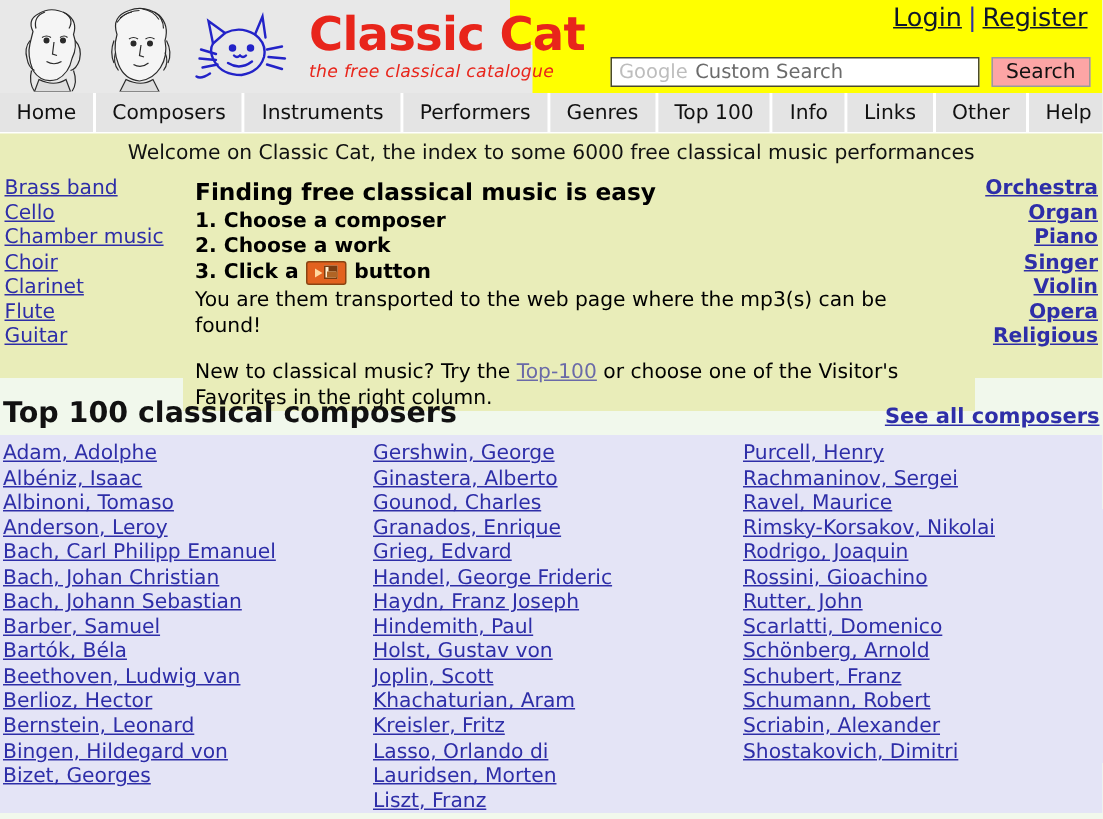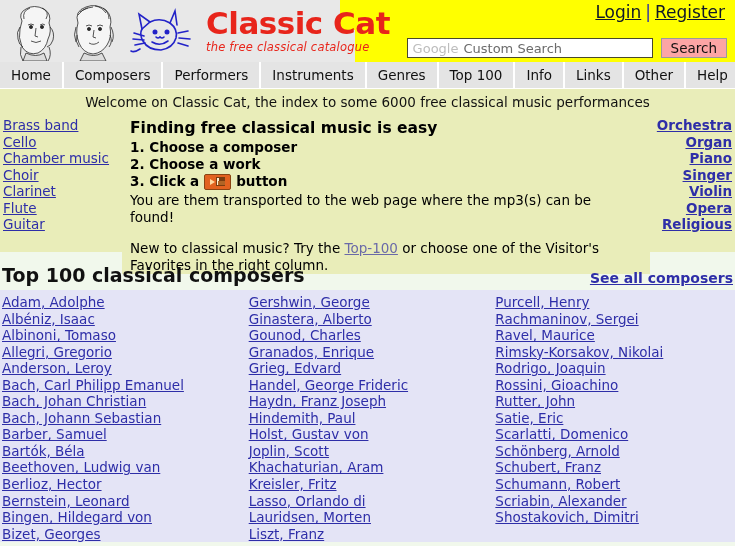--- a/index.html
+++ b/index.html
@@ -402,22 +402,22 @@
       <span class="g-word">Google</span>
       <span class="cs-word">Custom Search</span>
     </div>
     <div class="search-btn">Search</div>
   </div>
 </div>
 
 <div class="nav">
   <div class="nav-item">Home</div>
   <div class="nav-item">Composers</div>
+  <div class="nav-item">Instruments</div>
   <div class="nav-item">Performers</div>
-  <div class="nav-item">Instruments</div>
   <div class="nav-item">Genres</div>
   <div class="nav-item">Top 100</div>
   <div class="nav-item">Info</div>
   <div class="nav-item">Links</div>
   <div class="nav-item">Other</div>
   <div class="nav-item">Help</div>
   <div class="nav-fill"></div>
 </div>
 
 <div class="welcome">Welcome on Classic Cat, the index to some 6000 free classical music performances</div>
@@ -474,21 +474,20 @@
 <div class="section-head">
   <div class="section-title">Top 100 classical composers</div>
   <a href="#" class="section-link">See all composers</a>
 </div>
 
 <div class="composer-grid">
   <div class="composer-col c1">
     <a href="#">Adam, Adolphe</a>
     <a href="#">Albéniz, Isaac</a>
     <a href="#">Albinoni, Tomaso</a>
-    <a href="#">Allegri, Gregorio</a>
     <a href="#">Anderson, Leroy</a>
     <a href="#">Bach, Carl Philipp Emanuel</a>
     <a href="#">Bach, Johan Christian</a>
     <a href="#">Bach, Johann Sebastian</a>
     <a href="#">Barber, Samuel</a>
     <a href="#">Bartók, Béla</a>
     <a href="#">Beethoven, Ludwig van</a>
     <a href="#">Berlioz, Hector</a>
     <a href="#">Bernstein, Leonard</a>
     <a href="#">Bingen, Hildegard von</a>
@@ -514,21 +513,20 @@
   </div>
 
   <div class="composer-col c3">
     <a href="#">Purcell, Henry</a>
     <a href="#">Rachmaninov, Sergei</a>
     <a href="#">Ravel, Maurice</a>
     <a href="#">Rimsky-Korsakov, Nikolai</a>
     <a href="#">Rodrigo, Joaquin</a>
     <a href="#">Rossini, Gioachino</a>
     <a href="#">Rutter, John</a>
-    <a href="#">Satie, Eric</a>
     <a href="#">Scarlatti, Domenico</a>
     <a href="#">Schönberg, Arnold</a>
     <a href="#">Schubert, Franz</a>
     <a href="#">Schumann, Robert</a>
     <a href="#">Scriabin, Alexander</a>
     <a href="#">Shostakovich, Dimitri</a>
   </div>
 </div>
 
 </body></html>

